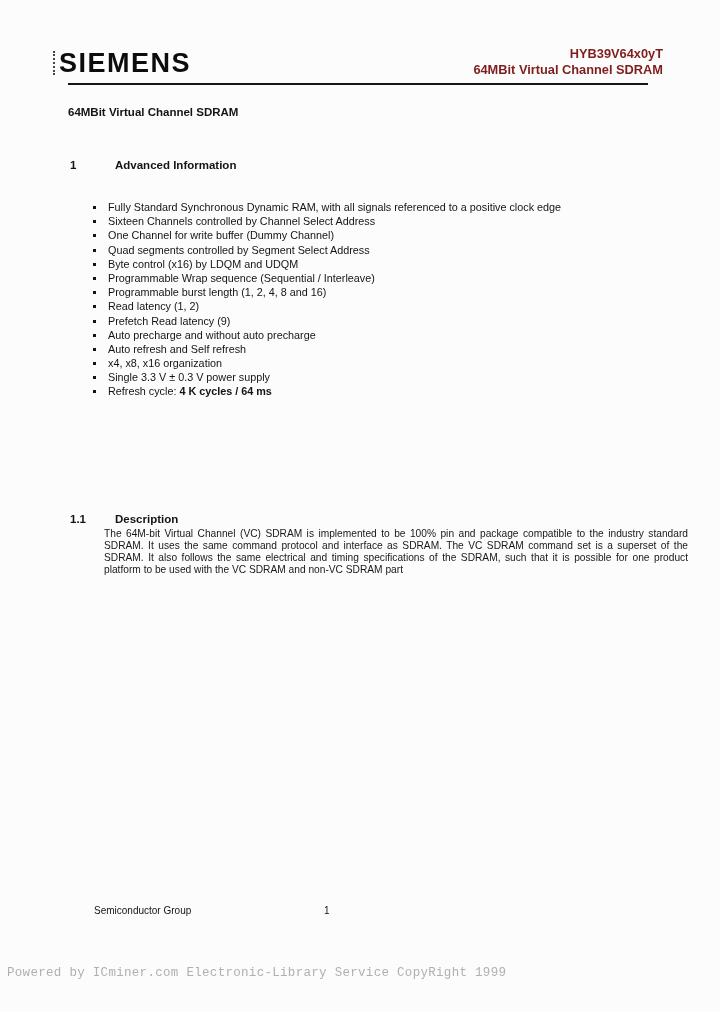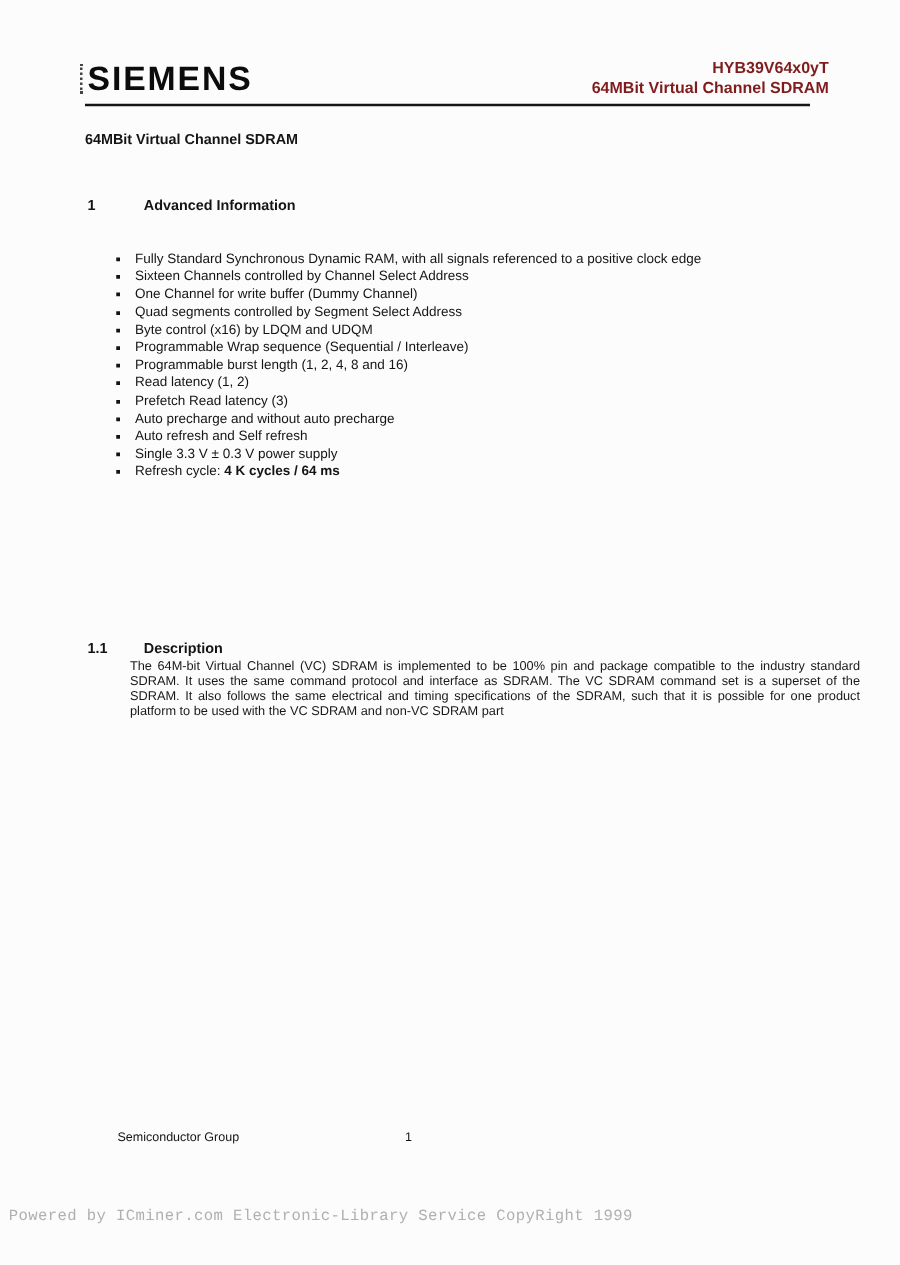--- a/index.html
+++ b/index.html
@@ -9,21 +9,21 @@
     height: 1012px;
     margin: 0 auto;
     background: #fcfcfc;
     overflow: hidden;
     font-family: "Liberation Sans", sans-serif;
     color: #141414;
   }
 
   .logo {
     position: absolute;
-    left: 64px;
+    left: 53px;
     top: 51px;
     font-size: 27px;
     font-weight: bold;
     letter-spacing: 1.5px;
     line-height: 24px;
     color: #0c0c0c;
     border-left: 2px dotted #444;
     padding-left: 4px;
   }
 
@@ -157,23 +157,24 @@
 
   <ul class="feature-list">
       <li><span>Fully Standard Synchronous Dynamic RAM, with all signals referenced to a positive clock edge</span></li>
       <li><span>Sixteen Channels controlled by Channel Select Address</span></li>
       <li><span>One Channel for write buffer (Dummy Channel)</span></li>
       <li><span>Quad segments controlled by Segment Select Address</span></li>
       <li><span>Byte control (x16) by LDQM and UDQM</span></li>
       <li><span>Programmable Wrap sequence (Sequential / Interleave)</span></li>
       <li><span>Programmable burst length (1, 2, 4, 8 and 16)</span></li>
       <li><span>Read latency (1, 2)</span></li>
-      <li><span>Prefetch Read latency (3)</span></li>
+      <li><span>Prefetch Read latency (9)</span></li>
       <li><span>Auto precharge and without auto precharge</span></li>
       <li><span>Auto refresh and Self refresh</span></li>
+      <li><span>x4, x8, x16 organization</span></li>
       <li><span>Single 3.3 V ± 0.3 V power supply</span></li>
       <li><span>Refresh cycle: </span><b>4 K cycles / 64 ms</b></li>
     </ul>
 
   <div class="section-heading sec-description">
     <span class="sec-num">1.1</span>
     <span>Description</span>
   </div>
 
   <div class="description-body">The 64M-bit Virtual Channel (VC) SDRAM is implemented to be 100% pin and package compatible to the industry standard SDRAM. It uses the same command protocol and interface as SDRAM. The VC SDRAM command set is a superset of the SDRAM. It also follows the same electrical and timing specifications of the SDRAM, such that it is possible for one product platform to be used with the VC SDRAM and non-VC SDRAM part</div>

